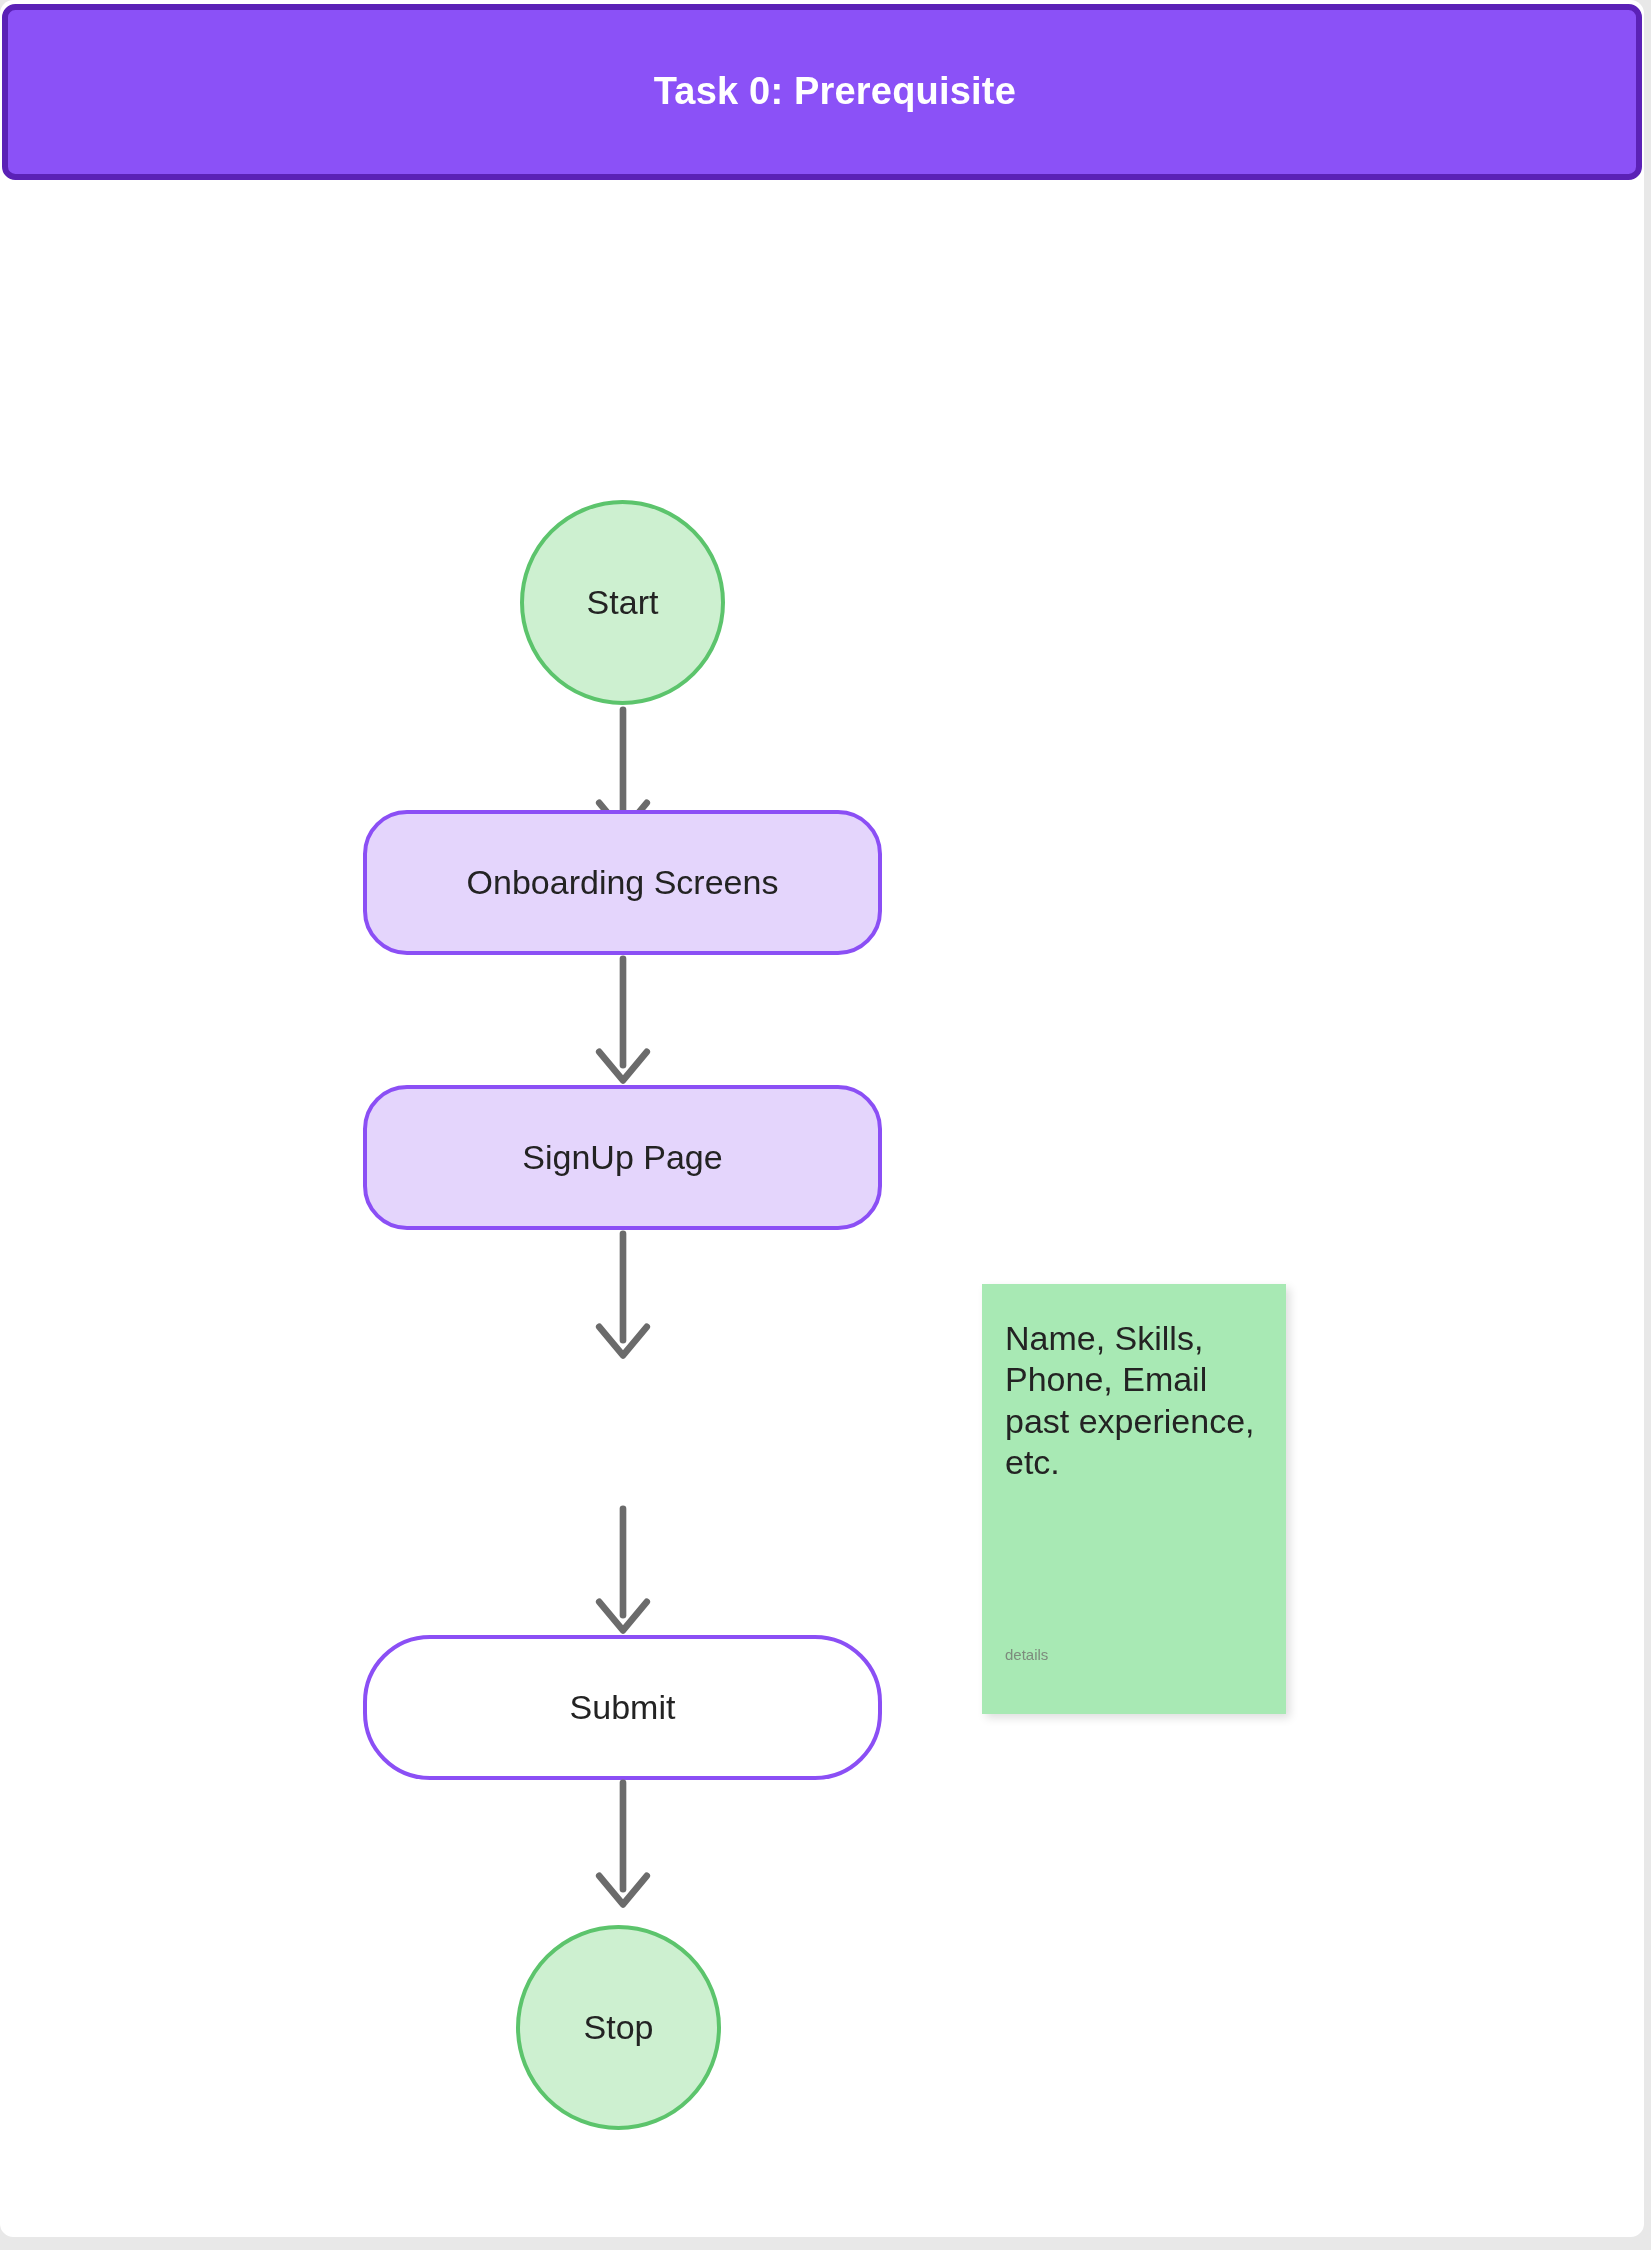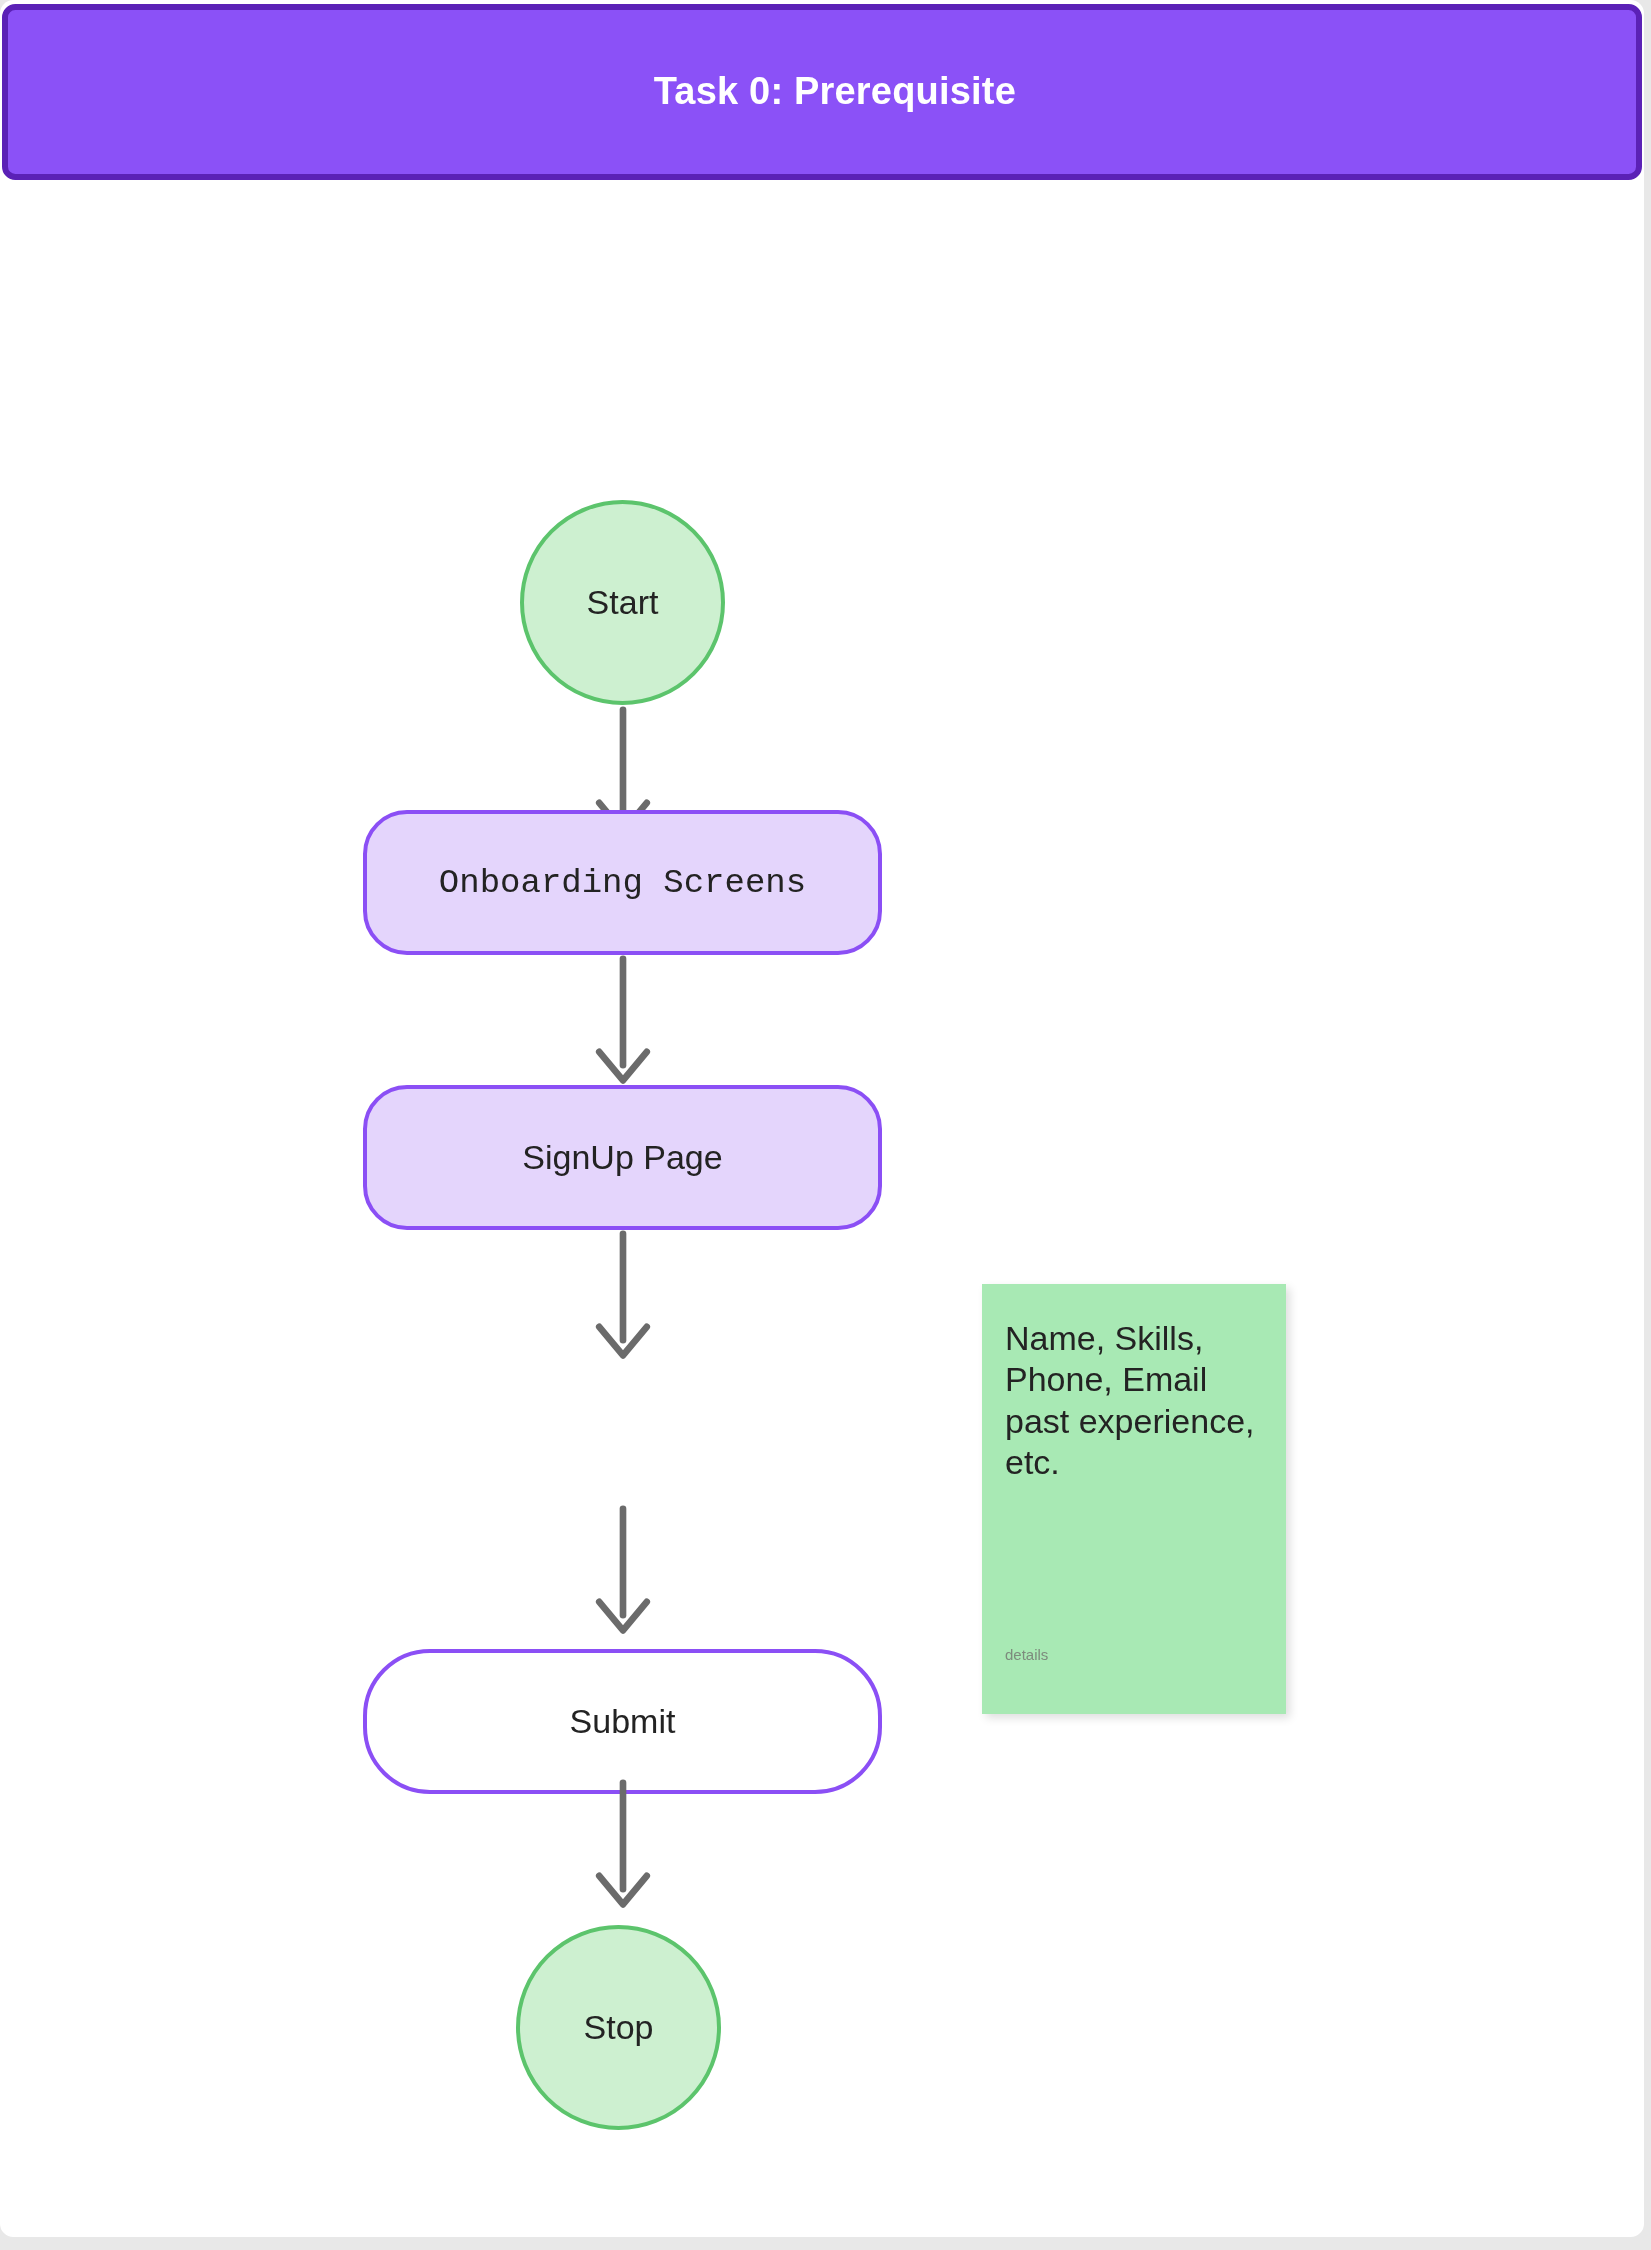--- a/index.html
+++ b/index.html
@@ -128,24 +128,24 @@
   .node-box .node-label {
     color: #232323;
     font-size: 34px;
     font-weight: 400;
     text-align: center;
     padding: 0 15px;
   }
   .node-box.fill-lavender { background: #e4d5fc; }
   .node-box.fill-white    { background: #ffffff; border-radius: 67px; }
 
-  #node-onboarding { left: 363px; top: 426px; font-family: Liberation Mono, monospace; }
+  #node-onboarding { left: 363px; top: 426px; }
   #node-signup     { left: 363px; top: 701px; }
   #node-details    { left: 363px; top: 976px; border-radius: 67px; }
-  #node-submit     { left: 363px; top: 1251px; border-radius: 67px; margin-top: 14px; }
+  #node-submit     { left: 363px; top: 1251px; border-radius: 67px; }
 
   
   .arrow {
     position: absolute;
     left: 582px;
     width: 82px;
     height: 135px;
   }
   #arrow-1 { top: 320px; }
   #arrow-2 { top: 569px; }

